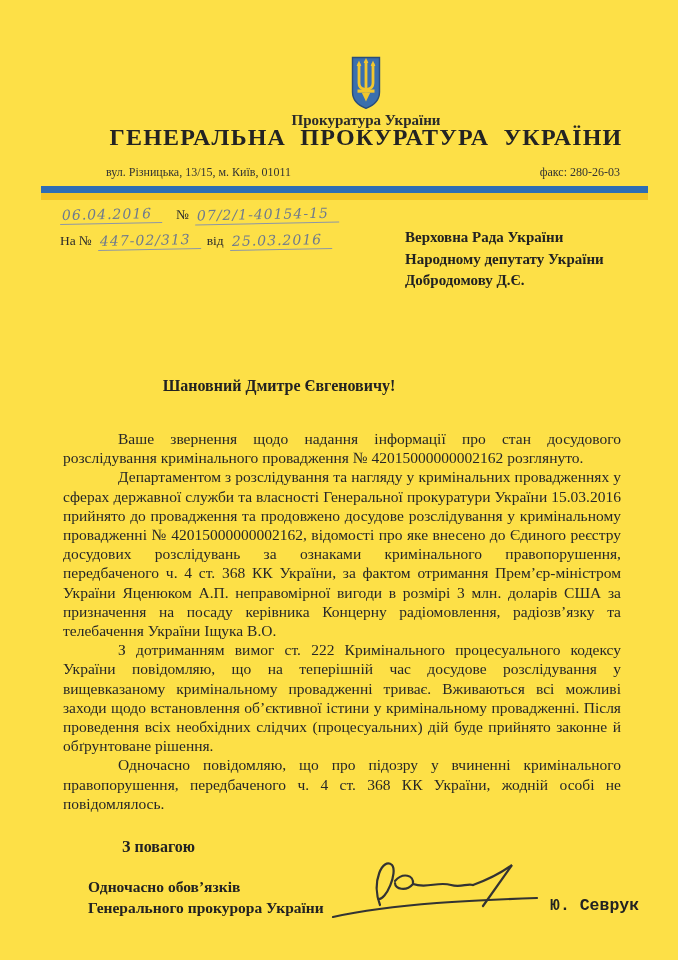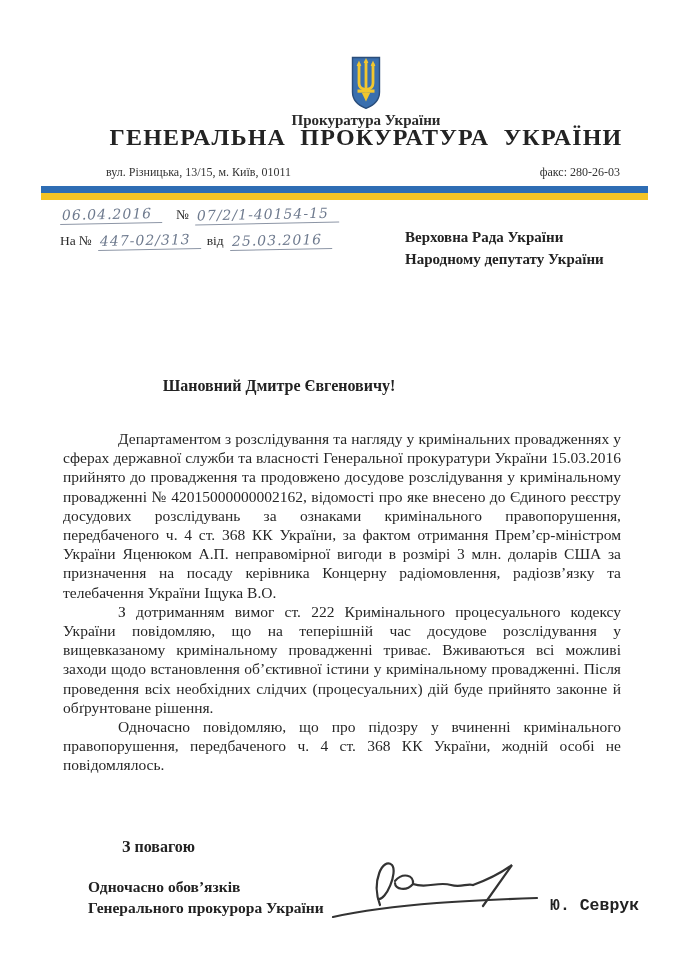--- a/index.html
+++ b/index.html
@@ -1,18 +1,18 @@
 <!DOCTYPE html>
 <html><head>
 <meta charset="utf-8">
 <style>
   html,body{margin:0;padding:0;background:#e8e8e6;}
   #page{
     position:relative; width:678px; height:960px; margin:0 auto;
-    background:#ffffff; overflow:hidden;
+    background:#fde047; overflow:hidden;
     font-family:"Liberation Serif", serif; color:#262626;
   }
   .abs{position:absolute;}
   
   .hdr-center{left:55px; width:622px; text-align:center;}
   .org-small{top:112px; font-size:15px; font-weight:bold; color:#2a2a2a;}
   .org-main{top:124px; font-size:24px; font-weight:bold; letter-spacing:1.2px; word-spacing:7px; color:#232323;}
   .addr-row{top:165px; font-size:12px; color:#333;}
   .addr-left{left:106px;}
   .fax{right:58px;}
@@ -79,25 +79,27 @@
   <div class="abs refline ref1">
     <span class="hand uline" style="color: rgb(110, 122, 142);">06.04.2016</span><span class="sp1"></span><span class="printed">№</span><span class="sp2"></span><span class="hand uline" style="color: rgb(110, 122, 142);">07/2/1-40154-15</span>
   </div>
   <div class="abs refline ref2">
     <span class="printed">На №</span><span class="sp2"></span><span class="hand uline" style="color: rgb(110, 122, 142);">447-02/313</span><span class="sp2"></span><span class="printed">від</span><span class="sp2"></span><span class="hand uline" style="color: rgb(110, 122, 142);">25.03.2016</span>
   </div>
 
   <div class="abs recipient">
     <div>Верховна Рада України</div>
     <div>Народному депутату України</div>
+    <div>Добродомову Д.Є.</div>
   </div>
 
   <div class="abs salutation">Шановний Дмитре Євгеновичу!</div>
 
   <div class="abs body-block">
+    <p>Ваше звернення щодо надання інформації про стан досудового розслідування кримінального провадження № 42015000000002162 розглянуто.</p>
     <p>Департаментом з розслідування та нагляду у кримінальних провадженнях у сферах державної служби та власності Генеральної прокуратури України 15.03.2016 прийнято до провадження та продовжено досудове розслідування у кримінальному провадженні № 42015000000002162, відомості про яке внесено до Єдиного реєстру досудових розслідувань за ознаками кримінального правопорушення, передбаченого ч. 4 ст. 368 КК України, за фактом отримання Прем’єр-міністром України Яценюком А.П. неправомірної вигоди в розмірі 3 млн. доларів США за призначення на посаду керівника Концерну радіомовлення, радіозв’язку та телебачення України Іщука В.О.</p>
     <p>З дотриманням вимог ст. 222 Кримінального процесуального кодексу України повідомляю, що на теперішній час досудове розслідування у вищевказаному кримінальному провадженні триває. Вживаються всі можливі заходи щодо встановлення об’єктивної істини у кримінальному провадженні. Після проведення всіх необхідних слідчих (процесуальних) дій буде прийнято законне й обґрунтоване рішення.</p>
     <p>Одночасно повідомляю, що про підозру у вчиненні кримінального правопорушення, передбаченого ч. 4 ст. 368 КК України, жодній особі не повідомлялось.</p>
   </div>
 
   <div class="abs regards">З повагою</div>
   <div class="abs signer-title">
     <div>Одночасно обов’язків</div>
     <div>Генерального прокурора України</div>
   </div>

